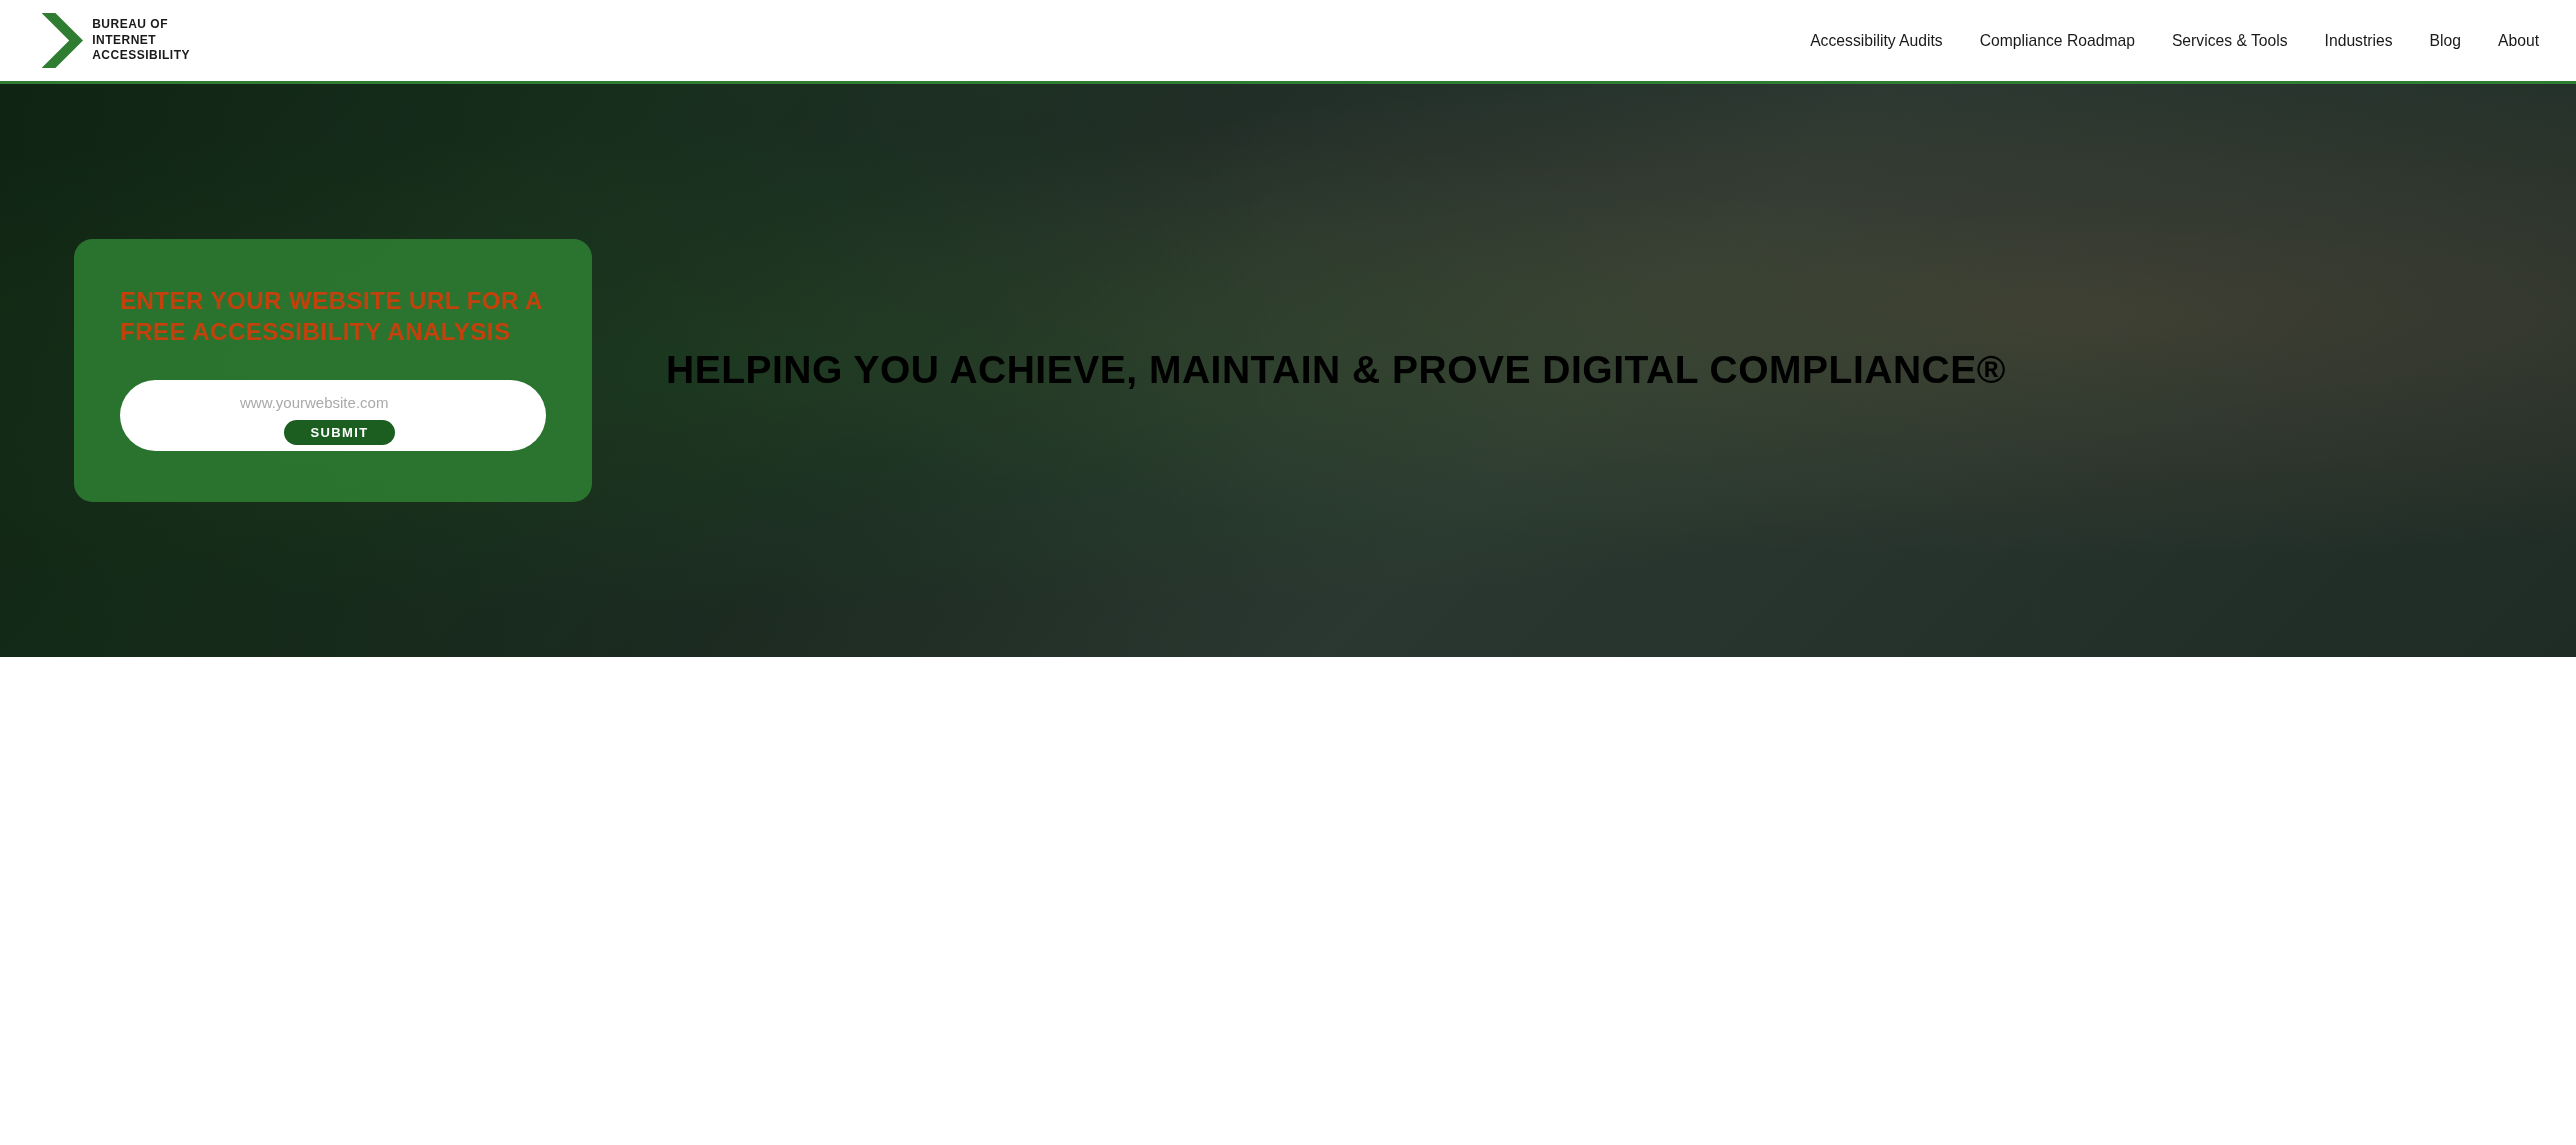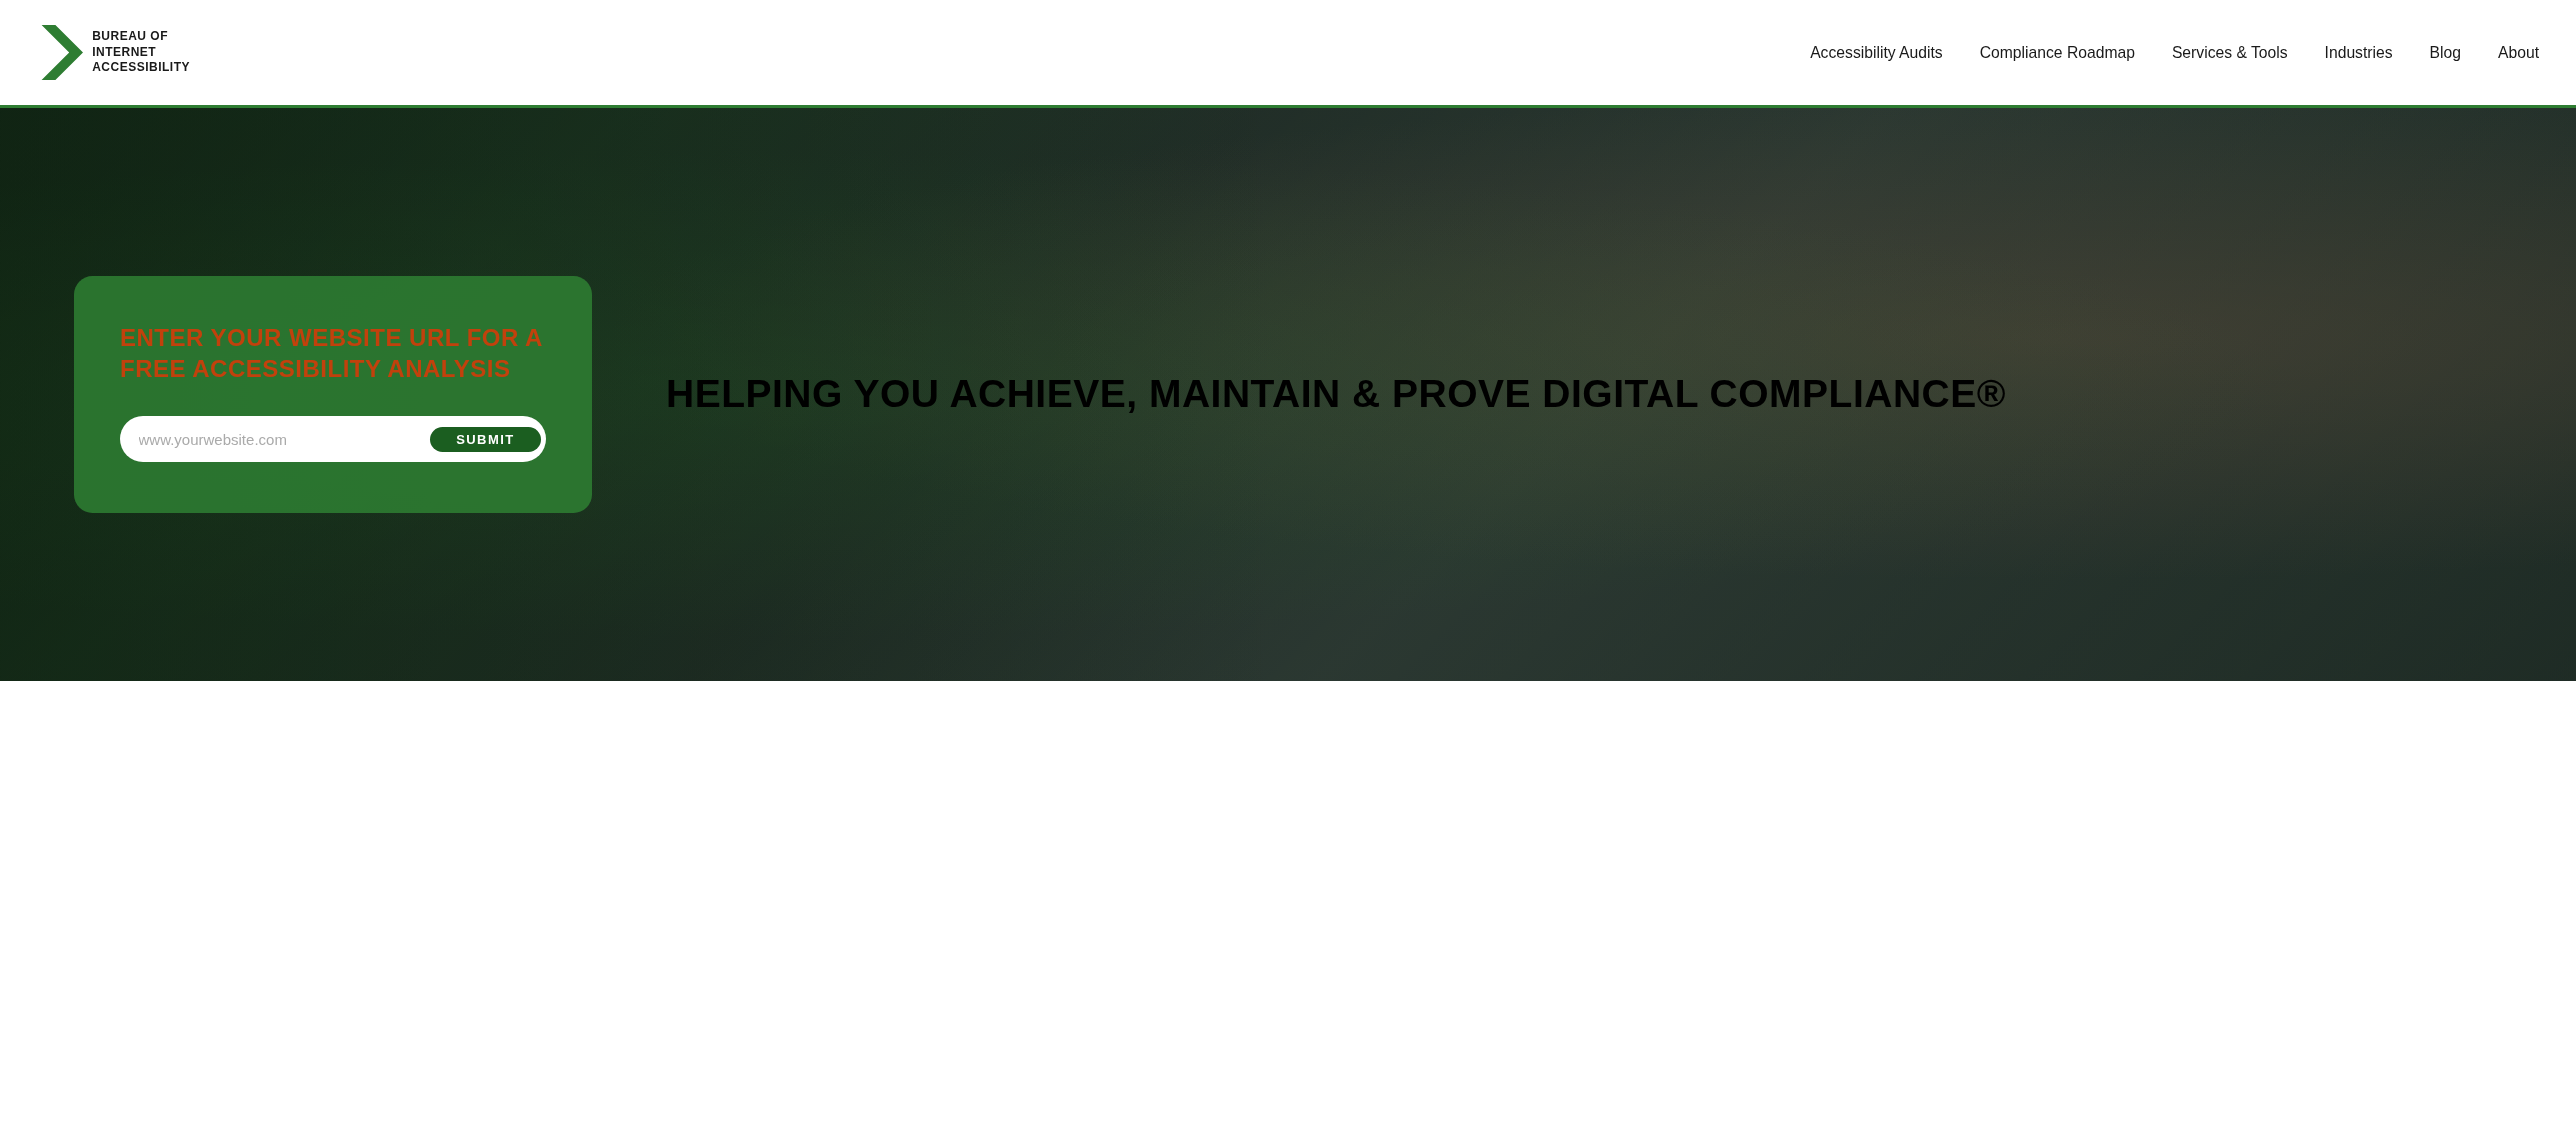--- a/index.html
+++ b/index.html
@@ -13,21 +13,21 @@
       width: 100%;
       overflow-x: hidden;
     }
 
     
     .header {
       background: #ffffff;
       display: flex;
       align-items: center;
       padding: 0 37px;
-      height: 108px;
+      height: 84px;
       border-bottom: 3.7px solid #2e7d32;
     }
 
     .logo-area {
       display: flex;
       align-items: center;
       gap: 9.2px;
       text-decoration: none;
       margin-right: 55px;
       flex-shrink: 0;
@@ -132,20 +132,21 @@
       margin-bottom: 32px;
       letter-spacing: 0.5px;
     }
 
     .url-input-row {
       display: flex;
       align-items: center;
       background: #ffffff;
       border-radius: 46px;
       padding: 5.5px 5.5px 5.5px 18.5px;
+      flex-direction: column;
     }
 
     .url-input {
       flex: 1;
       border: none;
       outline: none;
       font-size: 15px;
       color: #666;
       background: transparent;
       padding: 9.2px 0;

